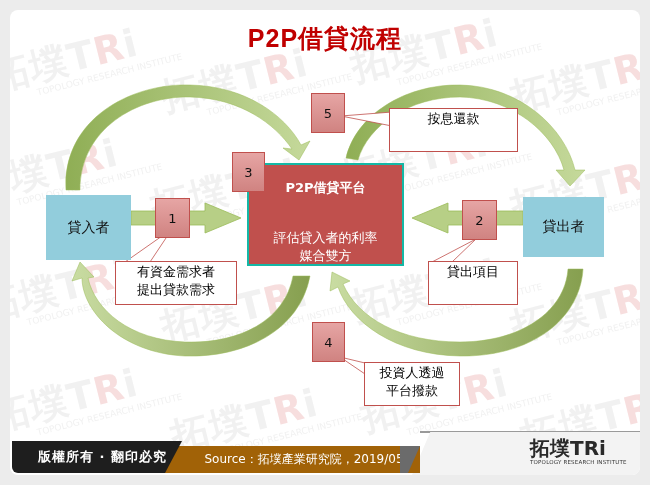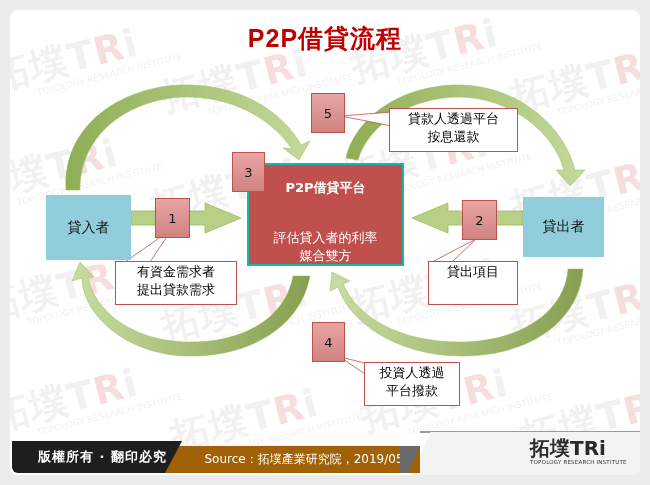--- a/index.html
+++ b/index.html
@@ -176,21 +176,20 @@
   <div>提出貸款需求</div>
 </div>
 <div class="callout" style="left:428px;top:261px;width:90px;height:44px;">
   <div>貸出項目</div>
 </div>
 <div class="callout" style="left:364px;top:362px;width:96px;height:44px;">
   <div>投資人透過</div>
   <div>平台撥款</div>
 </div>
 <div class="callout" style="left:389px;top:108px;width:129px;height:44px;">
-  <div>貸款人透過平台</div>
   <div>按息還款</div>
 </div>
 
 <div class="footer-logo-line"></div>
 <div class="footer-logo-bg"></div>
 <div class="footer-mid">
   <span>Source：拓墣產業研究院，2019/05</span>
 </div>
 <div class="footer-mid2"></div>
 <div class="footer-left">

